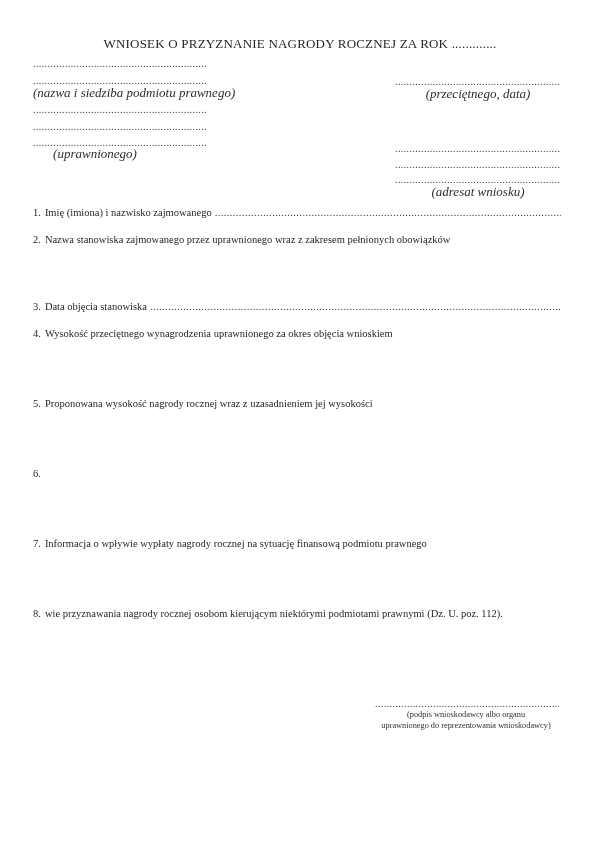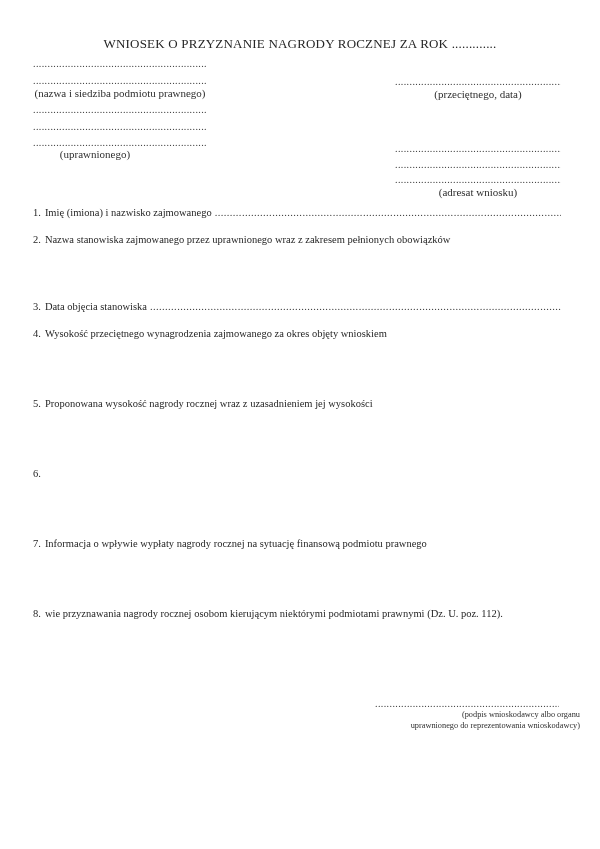--- a/index.html
+++ b/index.html
@@ -20,21 +20,22 @@
     white-space:nowrap;
   }
   .dotline{
     font-size:10px;
     letter-spacing:.4px;
     line-height:12px;height:12px;
     overflow:hidden;white-space:nowrap;
     color:#3a3a3a;
   }
   .small-label{
-    font-size:11px;
+    font-size:13px;
+    font-style:italic;
     line-height:10px;
     text-align:center;
     color:#2e2e2e;
     white-space:nowrap;
   }
   .item{
     left:33px;width:528px;
     display:flex;
     font-size:10.5px;
     line-height:15px;
@@ -95,21 +96,21 @@
   </div>
 
   <div class="abs item" style="top:299px;">
     <span class="num">3.</span>
     <span class="txt">Data objęcia stanowiska</span>
     <span class="leader">................................................................................................................................................................................................................................................</span>
   </div>
 
   <div class="abs item" style="top:326px;">
     <span class="num">4.</span>
-    <span class="txt">Wysokość przeciętnego wynagrodzenia zajmowanego za okres objęty wnioskiem</span>
+    <span class="txt">Wysokość przeciętnego wynagrodzenia uprawnionego za okres objęcia wnioskiem</span>
   </div>
 
   <div class="abs item" style="top:396px;">
     <span class="num">5.</span>
     <span class="txt">Proponowana wysokość nagrody rocznej wraz z uzasadnieniem jej wysokości</span>
   </div>
 
   <div class="abs item" style="top:466px;">
     <span class="num">6.</span>
   </div>
@@ -120,18 +121,18 @@
   </div>
 
   <div class="abs item" style="top:606px;">
     <span class="num">8.</span>
     <span class="wrapblock">
       <span>wie przyznawania nagrody rocznej osobom kierującym niektórymi podmiotami prawnymi (Dz. U. poz. 112).</span>
     </span>
   </div>
 
   <div class="abs dotline" style="top:698px;left:375px;width:184px;">................................................................................................................................................................................................................................................</div>
-  <div class="abs sig-labels" style="top:710px;left:352px;width:228px;text-align:right;">
+  <div class="abs sig-labels" style="top:710px;left:352px;width:228px;">
     <span>(podpis wnioskodawcy albo organu</span>
     <span>uprawnionego do reprezentowania wnioskodawcy)</span>
   </div>
 
 </div>
 
 </body></html>

